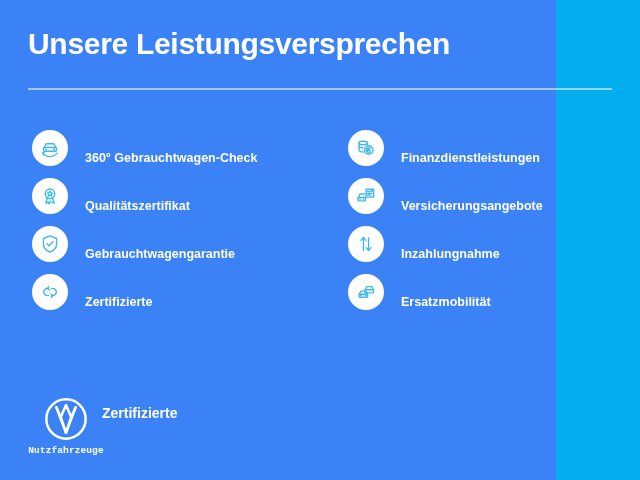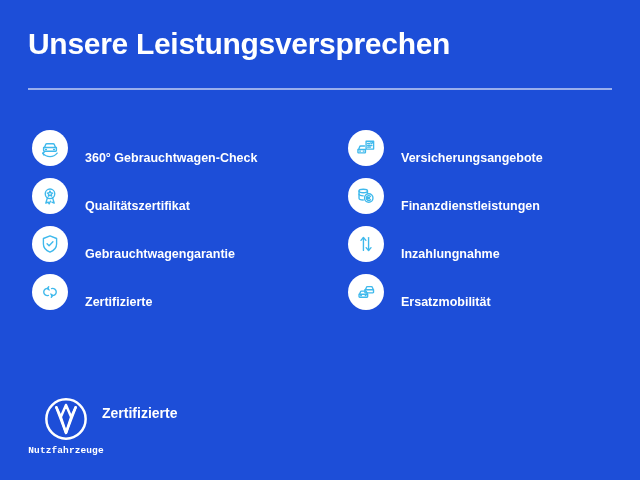--- a/index.html
+++ b/index.html
@@ -10,23 +10,23 @@
   body {
     width: 640px;
     height: 480px;
     overflow: hidden;
     background: #03ADEF;
     font-family: "Liberation Sans", sans-serif;
     -webkit-font-smoothing: antialiased;
   }
   #page {
     position: relative;
-    width: 640px;
+    width: 556px;
     height: 480px;
-    background: #1d4ed8;
+    background: #3b82f6;
     box-sizing: border-box;
   }
 
   
   #header {
     position: absolute;
     left: 28px;
     top: 26px;
     width: 584px;
   }
@@ -204,43 +204,43 @@
         <span class="promise-label">Zertifizierte</span>
       </div>
 
     </div>
 
     <div class="promise-column" id="promise-column-right">
 
       <div class="promise-item">
         <span class="promise-icon">
           <svg viewBox="0 0 24 24" aria-hidden="true">
+            <ellipse cx="9" cy="6.6" rx="4.6" ry="1.9"></ellipse>
+            <path d="M4.4 6.6v7.8c0 1.1 2.1 1.9 4.6 1.9"></path>
+            <path d="M4.4 9.9c0 1.1 2.1 1.9 4.6 1.9M13.6 6.6v2.2"></path>
+            <circle cx="15" cy="14.2" r="4.6"></circle>
+            <path d="M16.9 12.4a2.6 2.6 0 1 0 0 3.6"></path>
+            <path d="M12.9 13.5h3M12.9 14.9h3"></path>
+          </svg>
+        </span>
+        <span class="promise-label">Finanzdienstleistungen</span>
+      </div>
+
+      <div class="promise-item">
+        <span class="promise-icon">
+          <svg viewBox="0 0 24 24" aria-hidden="true">
             <path d="M4 13.6 5.1 10.6a1.2 1.2 0 0 1 1.1-.8h4.2"></path>
             <path d="M3.2 13.6h8.2v3a.7.7 0 0 1-.7.7H3.9a.7.7 0 0 1-.7-.7z"></path>
             <path d="M5.1 15.4h.8M9 15.4h.8"></path>
             <path d="M12.1 4.6h8.2v8.6h-8.2z"></path>
             <path d="M13.8 7.1h2.4M13.8 9.3h4.6M13.8 11.1h3"></path>
             <path d="M17.3 6.2l.9 1 1.6-1.9"></path>
           </svg>
         </span>
         <span class="promise-label">Versicherungsangebote</span>
-      </div>
-
-      <div class="promise-item">
-        <span class="promise-icon">
-          <svg viewBox="0 0 24 24" aria-hidden="true">
-            <ellipse cx="9" cy="6.6" rx="4.6" ry="1.9"></ellipse>
-            <path d="M4.4 6.6v7.8c0 1.1 2.1 1.9 4.6 1.9"></path>
-            <path d="M4.4 9.9c0 1.1 2.1 1.9 4.6 1.9M13.6 6.6v2.2"></path>
-            <circle cx="15" cy="14.2" r="4.6"></circle>
-            <path d="M16.9 12.4a2.6 2.6 0 1 0 0 3.6"></path>
-            <path d="M12.9 13.5h3M12.9 14.9h3"></path>
-          </svg>
-        </span>
-        <span class="promise-label">Finanzdienstleistungen</span>
       </div>
 
       <div class="promise-item">
         <span class="promise-icon">
           <svg viewBox="0 0 24 24" aria-hidden="true">
             <path d="M9.2 19V5.2"></path>
             <path d="M6.5 8 9.2 4.9 11.9 8"></path>
             <path d="M14.8 5v13.8"></path>
             <path d="M12.1 16l2.7 3.1 2.7-3.1"></path>
           </svg>

